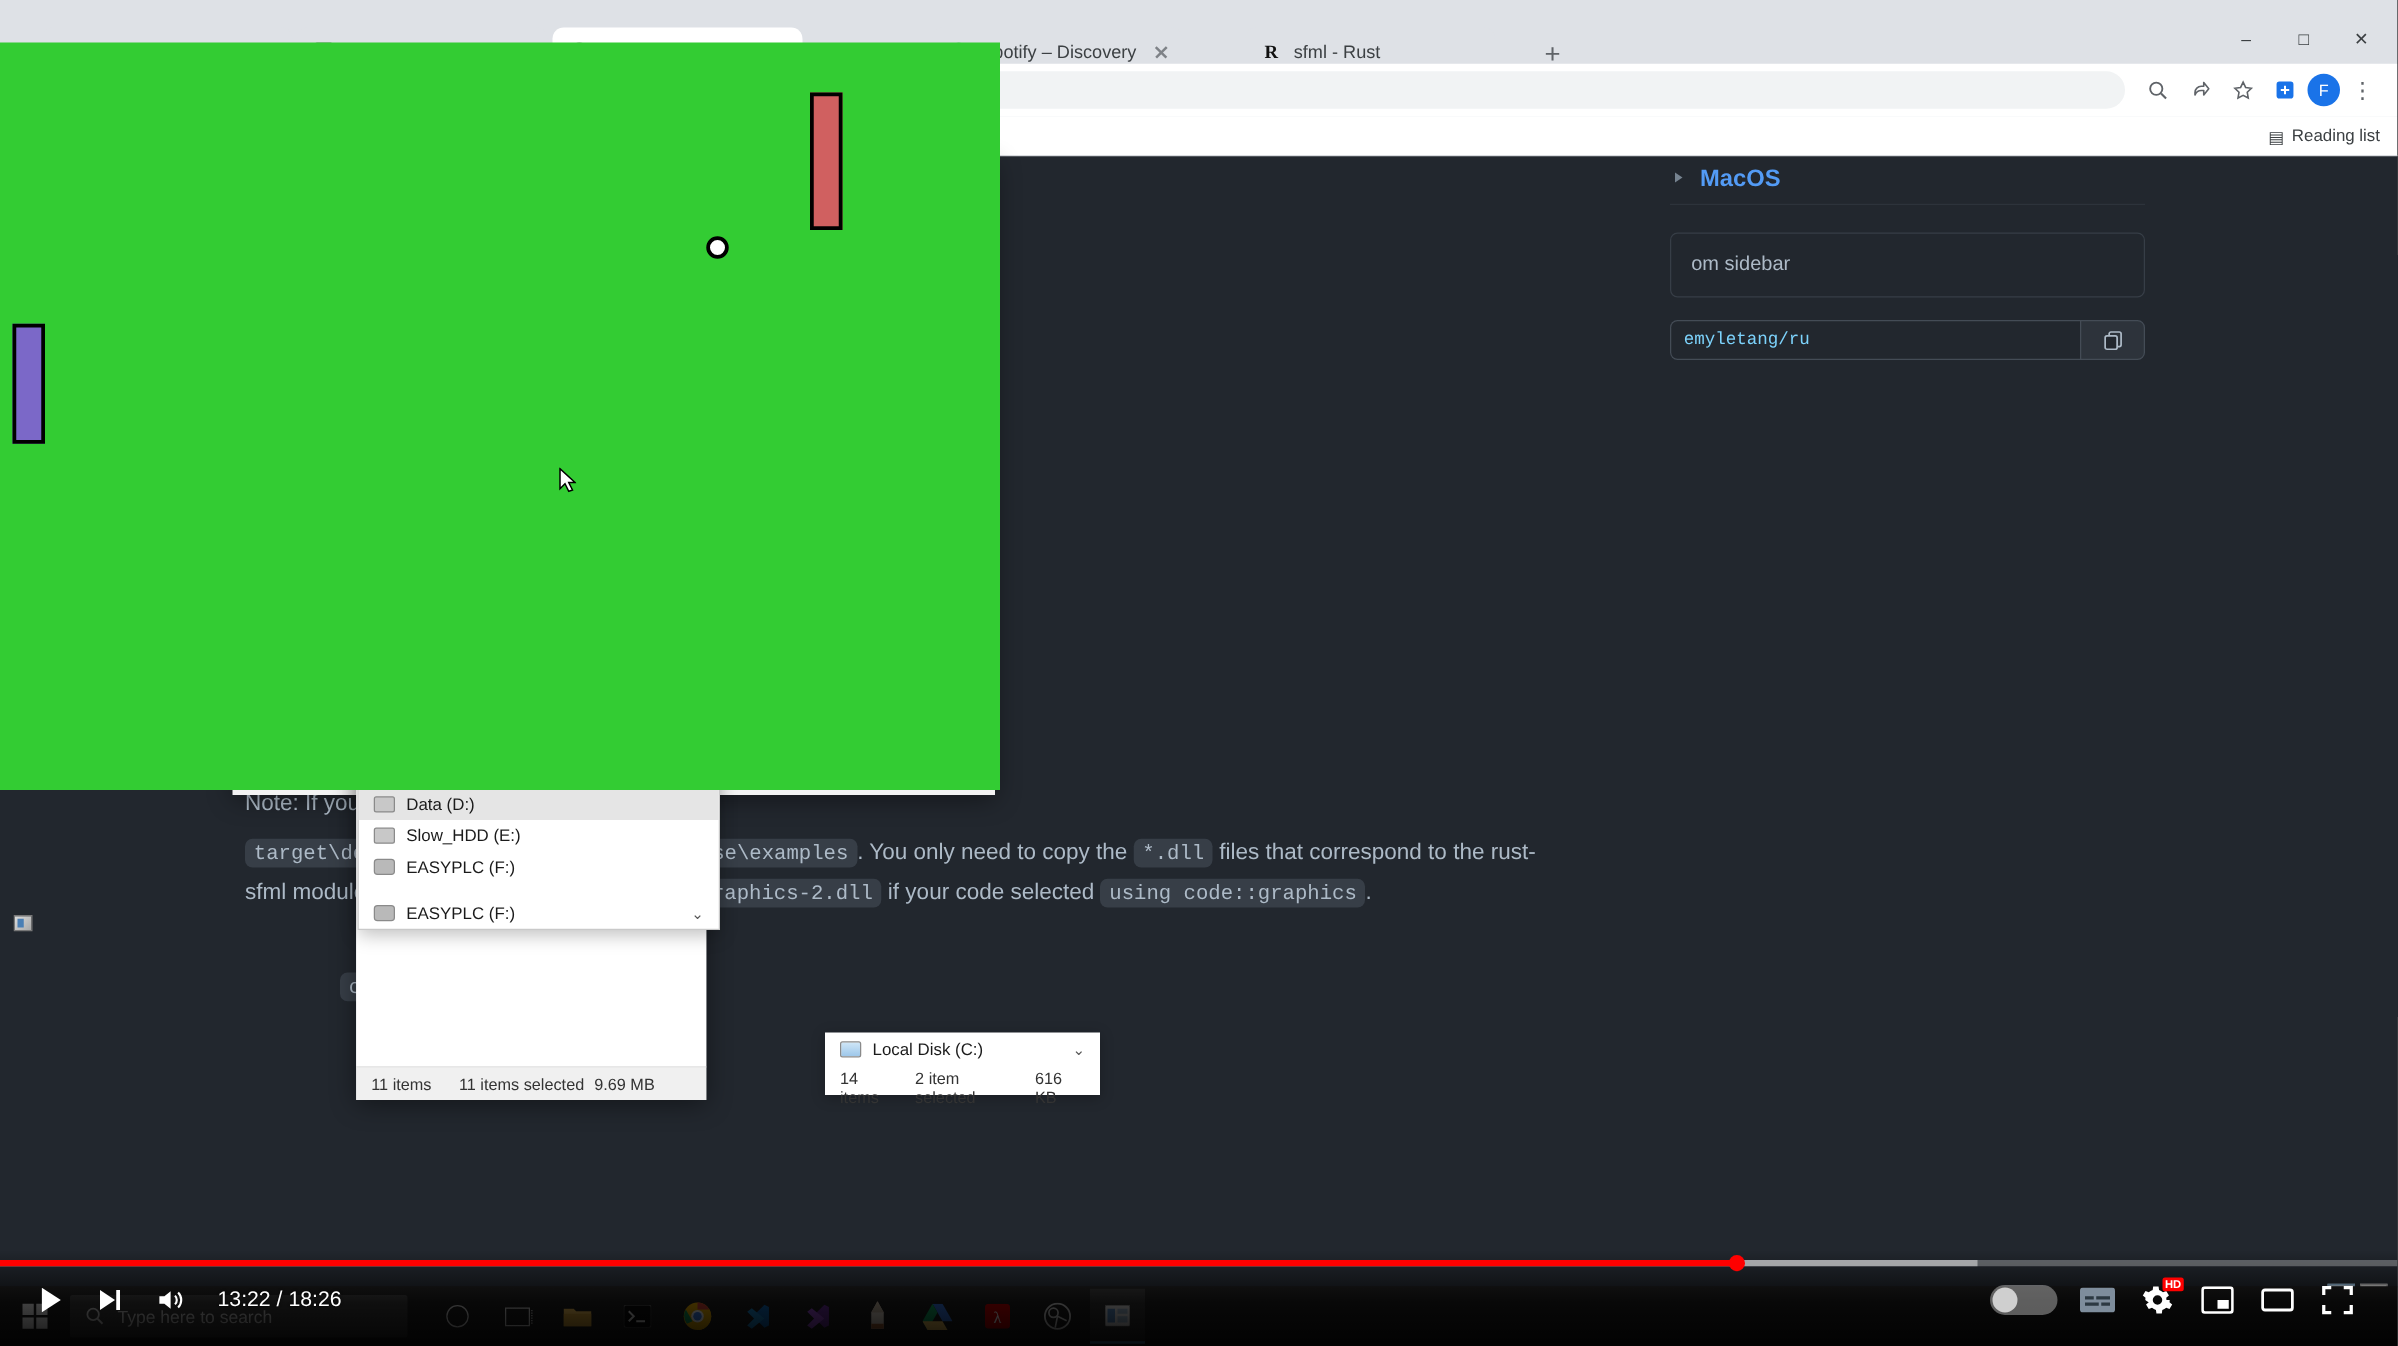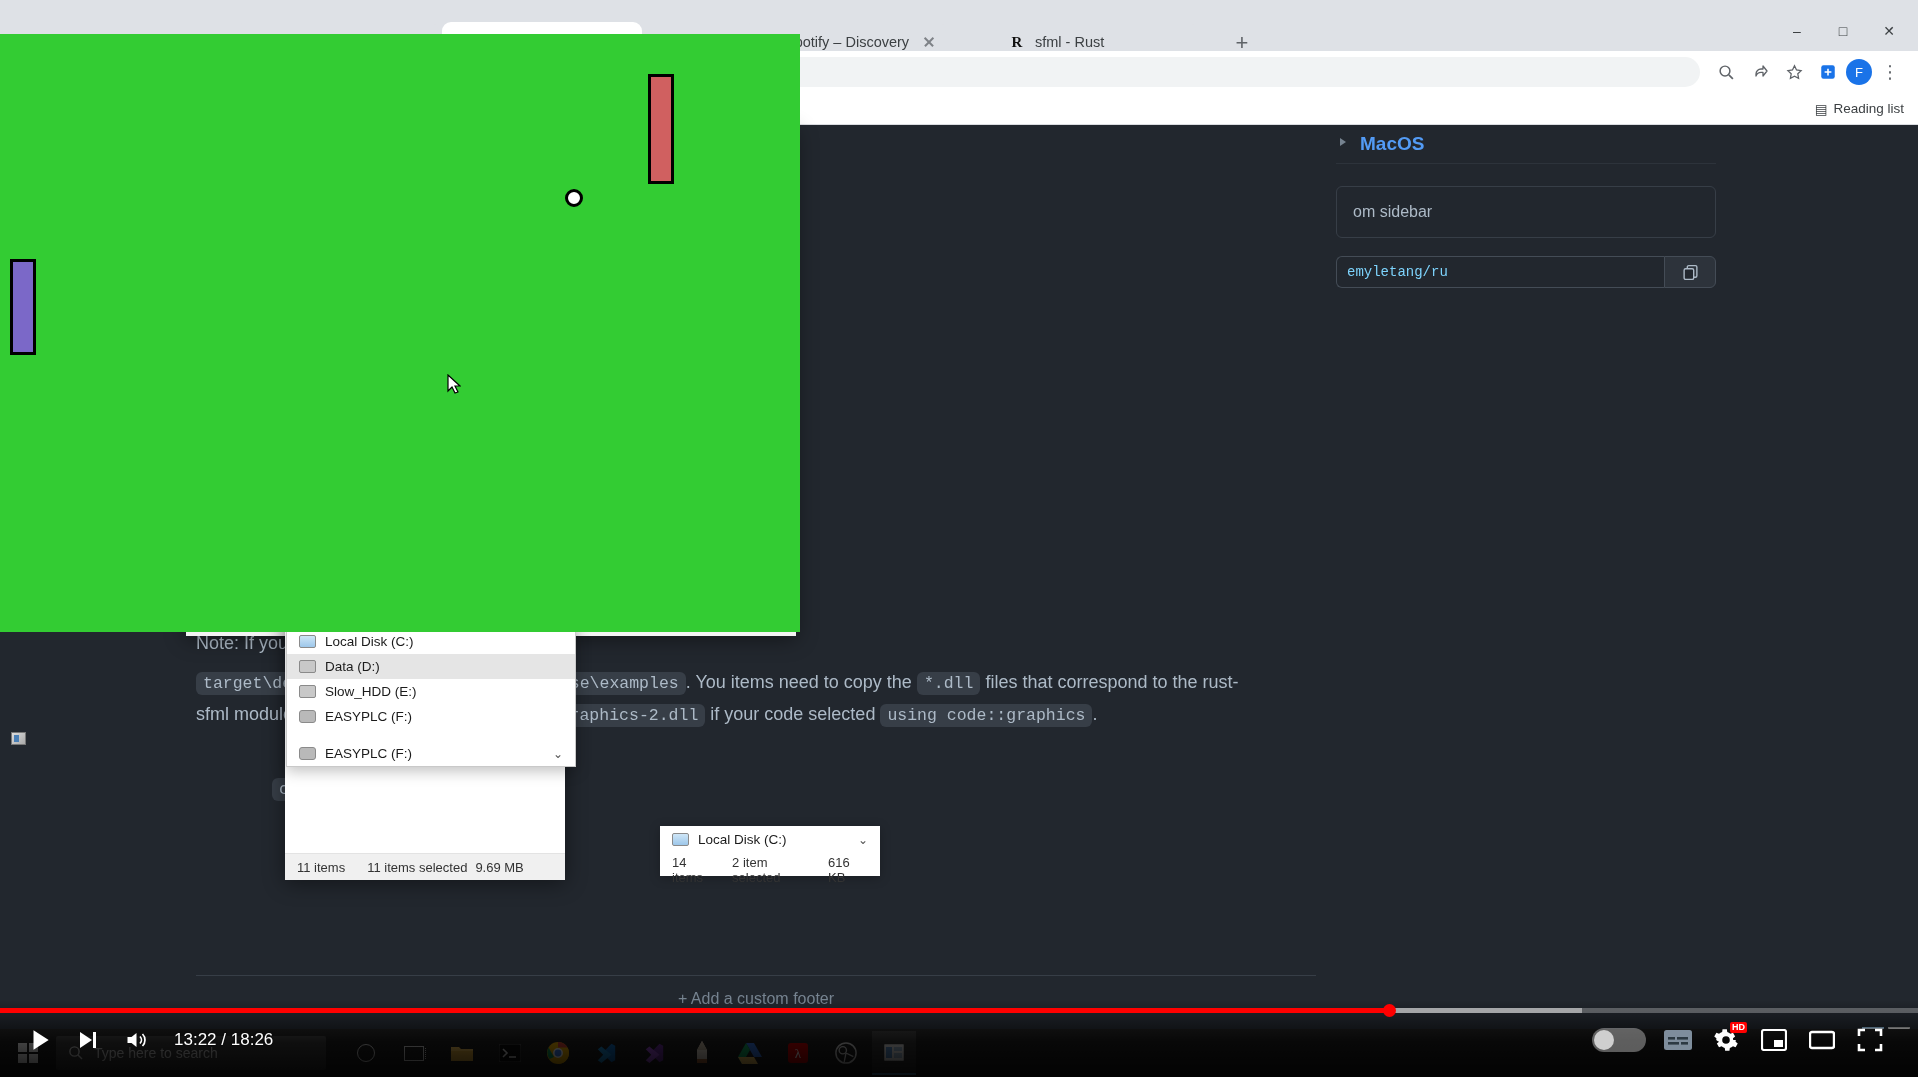--- a/index.html
+++ b/index.html
@@ -299,32 +299,31 @@
         <li class="gh-li">
           <span>Build your project e.g. using </span><code class="inl">cargo build --release</code>
         </li>
       </ul>
       <div class="gh-h1">Fo</div>
 
       <div style="height:370px"></div>
 
       <div class="gh-note" style="margin-top:24px;">Note: If you clo</div>
       <div class="gh-note" style="margin-top:8px;">
-        <code class="inl">target\debug\examples</code><span> or </span><code class="inl">target\release\examples</code><span>. You items need to copy the </span><code class="inl">*.dll</code><span> files that correspond to the rust-</span>
+        <code class="inl">target\debug\examples</code><span> or </span><code class="inl">target\release\examples</code><span>. You only need to copy the </span><code class="inl">*.dll</code><span> files that correspond to the rust-</span>
       </div>
       <div class="gh-note">
         <span>sfml modules you are using. e.g. copy </span><code class="inl">sfml-graphics-2.dll</code><span> if your code selected </span><code class="inl">using code::graphics</code><span>.</span>
       </div>
     </div>
 
     <div style="position:absolute;left:272px;top:655px;">
       <code class="inl">csfml-g</code>
     </div>
 
-    <div class="gh-footer">+  Add a custom footer</div>
 
     <div class="gh-side">
       <div class="gh-side-item">
         <span class="caret"></span>
         <span>MacOS</span>
       </div>
       <div class="side-box">om sidebar</div>
       <div class="clone-row">
         <div class="clone-inp">emyletang/ru</div>
         <div class="clone-btn">
@@ -382,21 +381,21 @@
     <span class="vsep"></span>
     <span style="font-size:13px;color:#777;">bin</span>
   </div>
   <div style="height:4px;background:#1273c4;width:150px;margin-left:70px;"></div>
   <div class="addrbar">
     <span class="pc-ico"></span>
     <span style="white-space:nowrap;overflow:hidden;">C:\Users\fernandob\git\rust\rust-sfml\target\debug\</span>
   </div>
   <div style="position:absolute;left:0;right:0;top:75px;bottom:27px;background:#fff;"></div>
 
-  <div class="drv-list" style="position:absolute;left:1px;top:468px;width:290px;">
+  <div class="drv-list" style="position:absolute;left:1px;top:445px;width:290px;">
     <div class="drv-item" style="height:25px;">
       <span class="drv-ico c"></span>
       <span>Local Disk (C:)</span>
     </div>
     <div class="drv-item sel" style="height:25px;">
       <span class="drv-ico"></span>
       <span>Data (D:)</span>
     </div>
     <div class="drv-item" style="height:25px;">
       <span class="drv-ico"></span>

